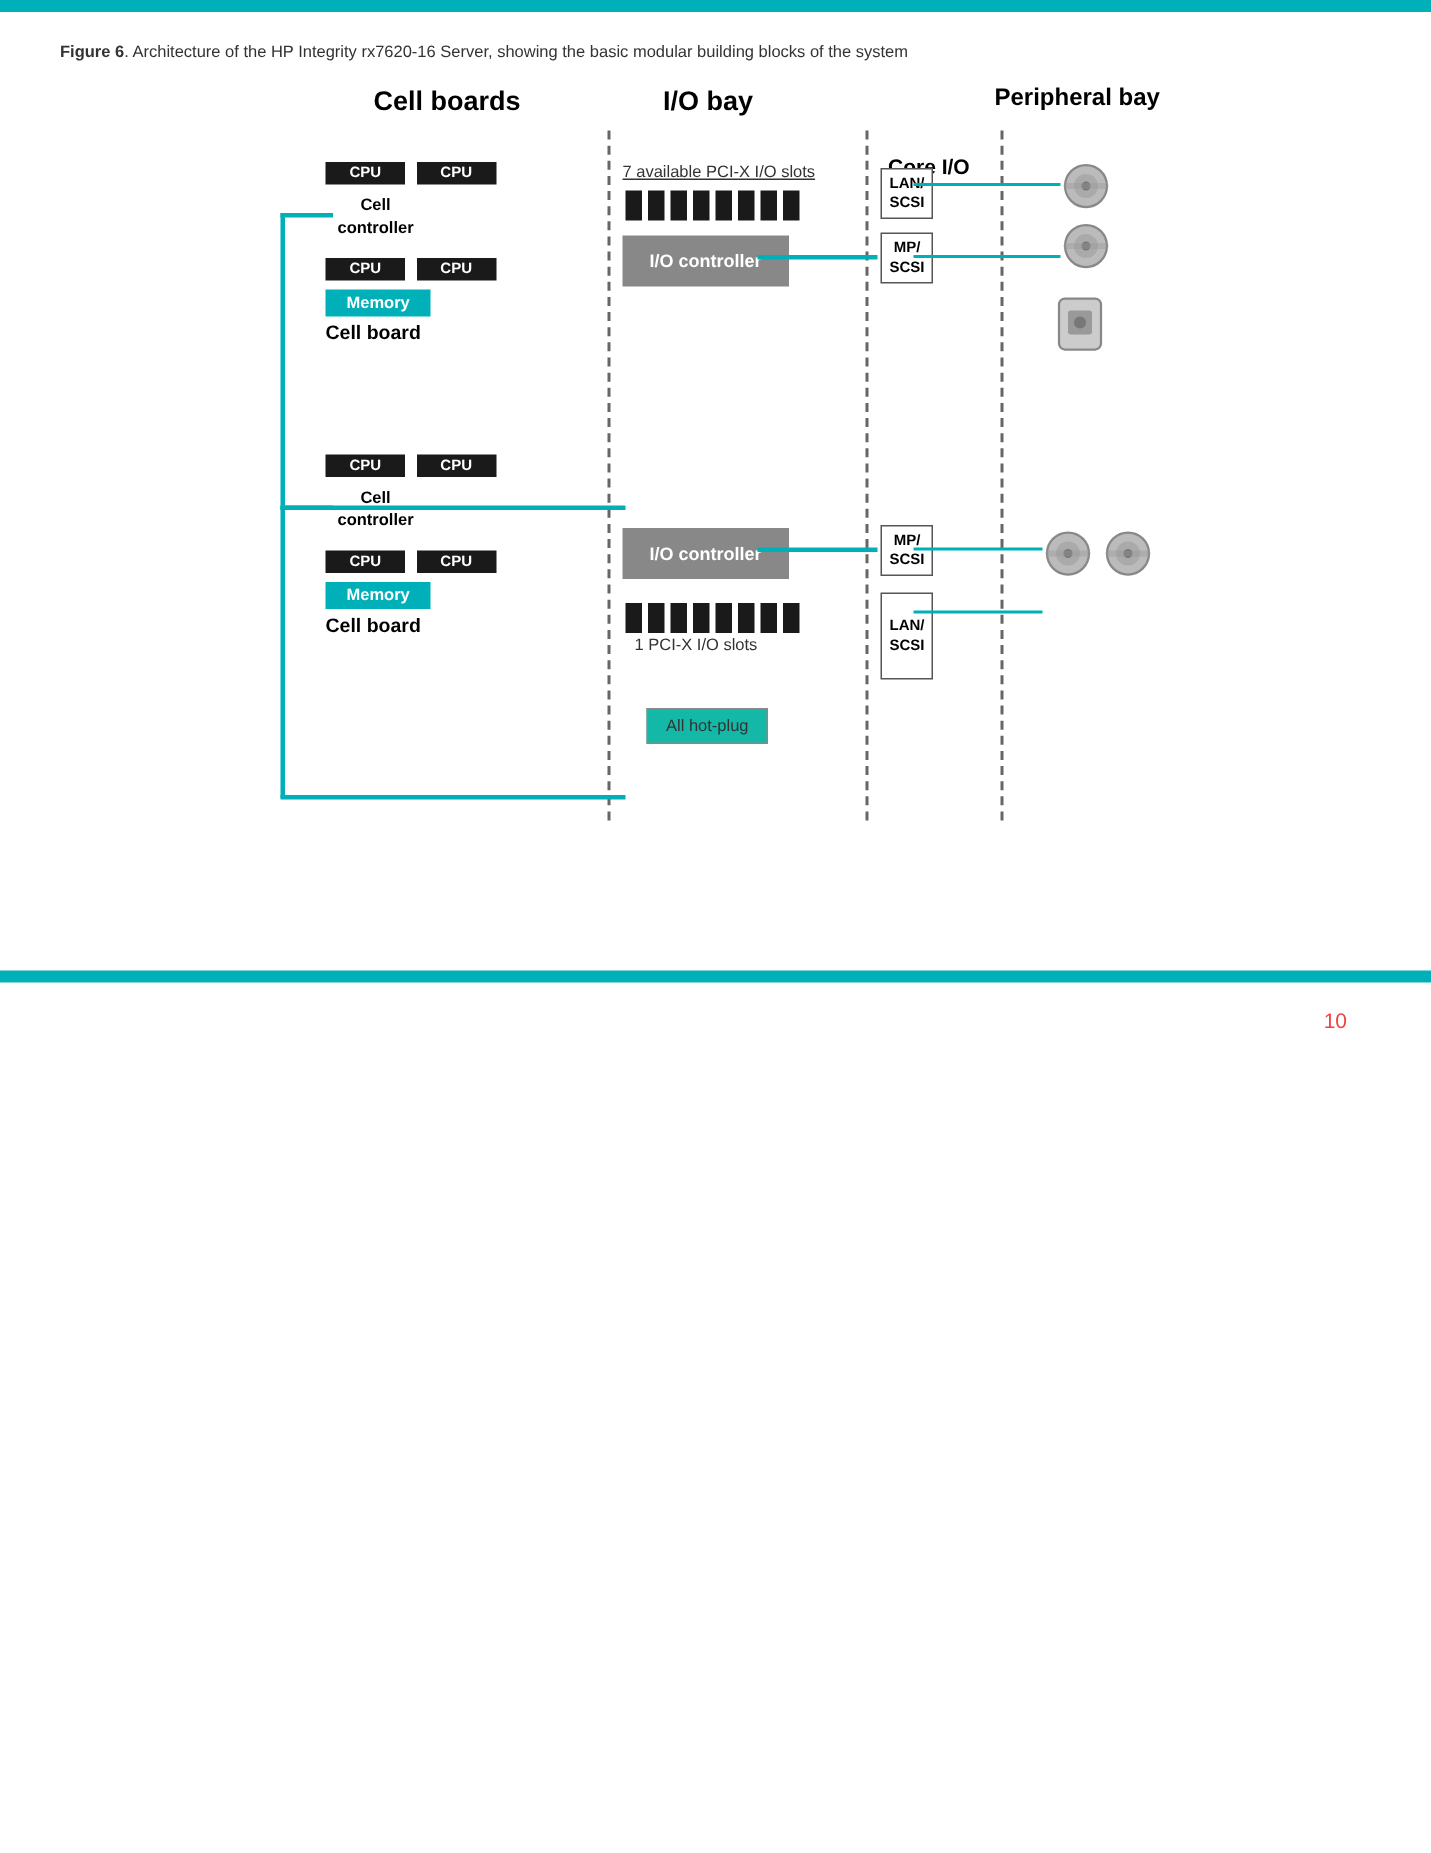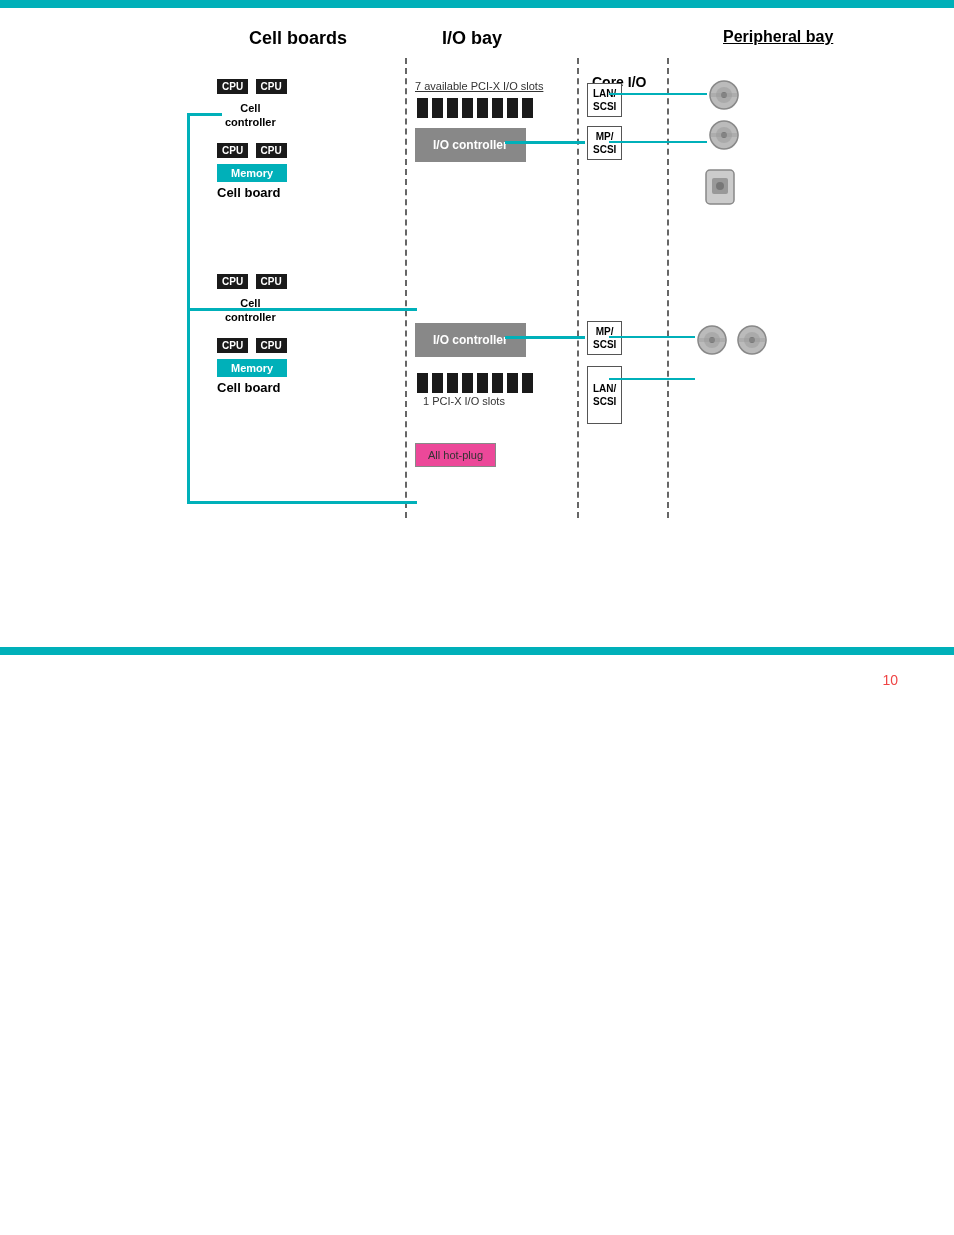--- a/index.html
+++ b/index.html
@@ -52,41 +52,41 @@
       position: absolute;
       top: 0;
       font-weight: bold;
       font-size: 18px;
       color: #000;
     }
 
     .sh-cell-boards { left: 202px; }
     .sh-io-bay { left: 395px; }
     .sh-core-io { left: 545px; }
-    .sh-peripheral-bay { left: 676px; text-decoration: underline; }
+    .sh-peripheral-bay { left: 616px; }
 
     
     .divider {
       position: absolute;
       top: 30px;
       bottom: 10px;
       border-left: 2px dashed #666;
     }
     .div1 { left: 358px; }
     .div2 { left: 530px; }
     .div3 { left: 620px; }
 
     
     .cpu-box {
       display: inline-block;
       background: #1a1a1a;
       color: #fff;
       font-size: 10px;
       font-weight: bold;
-      padding: 2px 5px;
+      padding: 2px 16px;
       margin-right: 3px;
     }
 
     
     .memory-box {
       display: inline-block;
       background: #00b0b9;
       color: #fff;
       font-size: 11px;
       font-weight: bold;
@@ -95,20 +95,23 @@
     }
 
   </style>
 </head>
 <body>
 
 <div class="top-bar"></div>
 
 <div class="page-content">
 
+  <div class="figure-caption">
+    <strong>Figure 6</strong><span>. Architecture of the HP Integrity rx7620-16 Server, showing the basic modular building blocks of the system</span>
+  </div>
 
   <div class="diagram-container">
 
     <span class="section-header sh-cell-boards">Cell boards</span>
     <span class="section-header sh-io-bay">I/O bay</span>
     <span class="section-header sh-core-io" style="font-size:14px; top:14px;margin-top:32px;">Core I/O</span>
     <span class="section-header sh-peripheral-bay" style="font-size:16px;">Peripheral bay</span>
 
     <div class="divider div1"></div>
     <div class="divider div2"></div>
@@ -230,21 +233,21 @@
       <div style="width:11px;height:20px;background:#1a1a1a;"></div>
       <div style="width:11px;height:20px;background:#1a1a1a;"></div>
     </div>
 
     <div style="position:absolute; top:367px; left:376px; font-size:11px; color:#333;">1 PCI-X I/O slots</div>
 
     <div style="position:absolute; top:295px; left:368px; background:#888; color:#fff; font-size:12px; font-weight:bold; padding:10px 18px;">I/O controller</div>
 
     <div style="position:absolute; top:308px; left:458px; width:80px; height:3px; background:#00b0b9;"></div>
 
-    <div style="position:absolute; top:415px; left:368px; background:#ec4899; border:1.5px solid #888; font-size:11px; color:#333; padding:5px 12px;">All hot-plug</div>
+    <div style="position:absolute; top:415px; left:384px; background:#14b8a6; border:1.5px solid #888; font-size:11px; color:#333; padding:5px 12px;">All hot-plug</div>
 
     <div style="position:absolute; top:293px; left:540px; background:#fff; border:1.5px solid #555; font-size:10px; font-weight:bold; padding:3px 5px; line-height:1.3; text-align:center;">
       <span style="white-space:pre;">MP/
 SCSI</span>
     </div>
 
     <div style="position:absolute; top:338px; left:540px; background:#fff; border:1.5px solid #555; font-size:10px; font-weight:bold; padding:15px 5px; line-height:1.3; text-align:center;">
       <span style="white-space:pre;">LAN/
 SCSI</span>
     </div>

